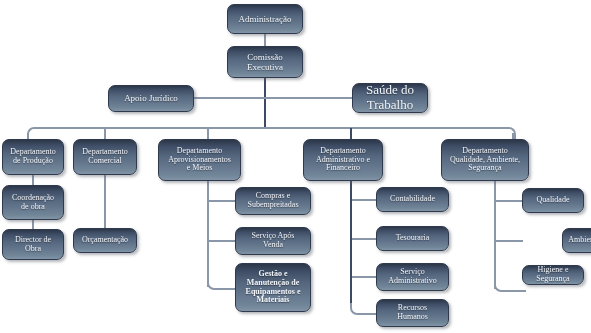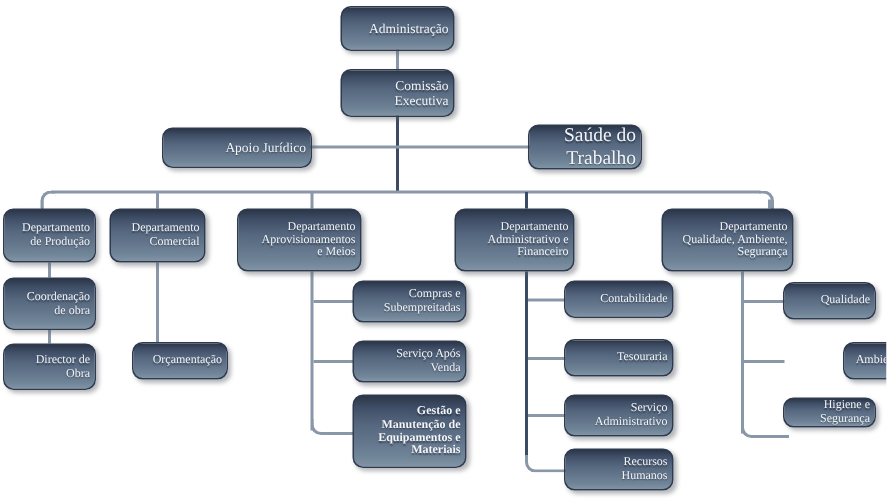--- a/index.html
+++ b/index.html
@@ -51,21 +51,21 @@
     border-bottom-left-radius: 7px;
   }
 
   
   .node {
     position: absolute;
     box-sizing: border-box;
     display: flex;
     align-items: center;
     justify-content: center;
-    text-align: right;
+    text-align: center;
     border-radius: 7px;
     border: 1px solid #2f3a4e;
     color: #f2f5f9;
     background: linear-gradient(to bottom,
                 #2b3648 0%,
                 #3f4e66 16%,
                 #56687f 42%,
                 #64768c 66%,
                 #718699 88%,
                 #8294a6 100%);
@@ -129,21 +129,21 @@
     <span>Administração</span>
   </div>
 
   <div class="node" style="left:227px; top:46px; width:76px; height:32px; font-size:9px;">
     <div style="width:100%">
       <span>Comissão</span>
       <span>Executiva</span>
     </div>
   </div>
 
-  <div class="node" style="left:108px; top:85px; width:100px; height:27px; font-size:9px;">
+  <div class="node" style="left:108px; top:85px; width:86px; height:27px; font-size:9px;">
     <span>Apoio Jurídico</span>
   </div>
 
   <div class="node" style="left:352px; top:83px; width:76px; height:30px; font-size:13px;">
     <div style="width:100%">
       <span>Saúde do</span>
       <span>Trabalho</span>
     </div>
   </div>
 
@@ -168,21 +168,21 @@
     </div>
   </div>
 
   <div class="node" style="left:73px; top:139px; width:64px; height:36px; font-size:8px;">
     <div style="width:100%">
       <span>Departamento</span>
       <span>Comercial</span>
     </div>
   </div>
 
-  <div class="node" style="left:73px; top:228px; width:64px; height:25px; font-size:8px;margin-left:15px;">
+  <div class="node" style="left:73px; top:228px; width:64px; height:25px; font-size:8px;">
     <span>Orçamentação</span>
   </div>
 
   <div class="node" style="left:158px; top:139px; width:83px; height:42px; font-size:8px;">
     <div style="width:100%">
       <span>Departamento</span>
       <span>Aprovisionamentos</span>
       <span>e Meios</span>
     </div>
   </div>

